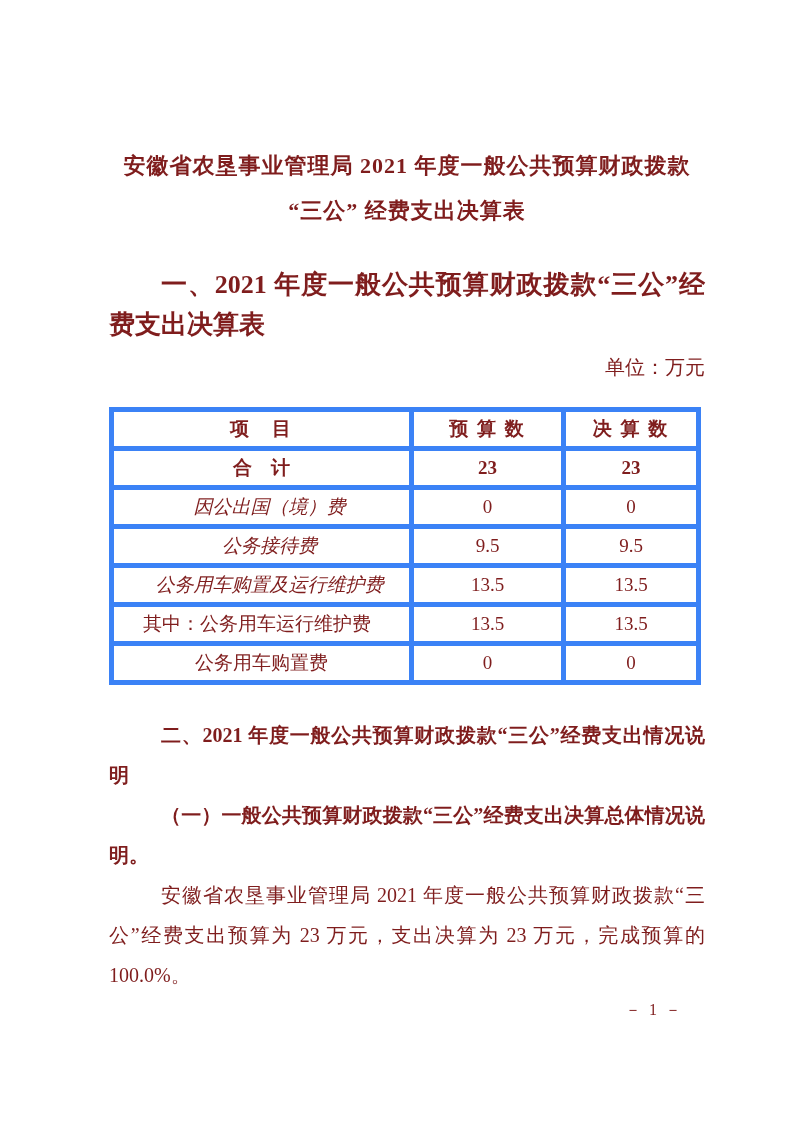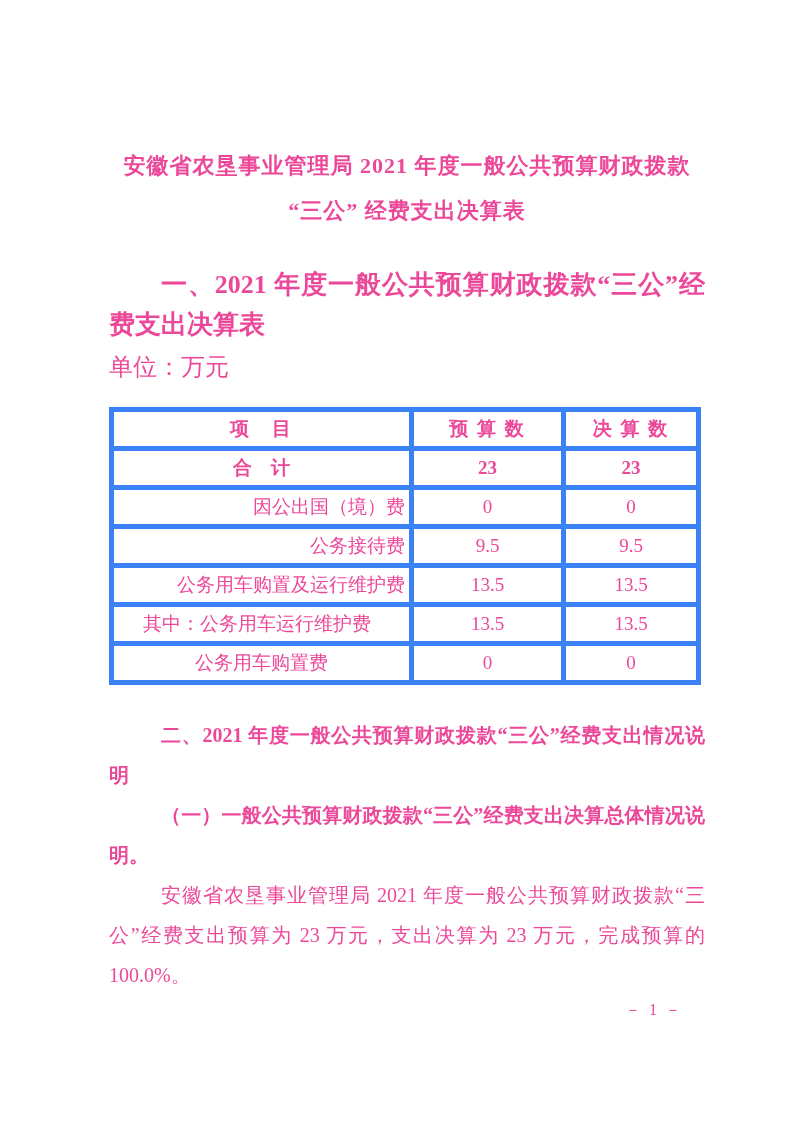--- a/index.html
+++ b/index.html
@@ -3,21 +3,21 @@
 <meta charset="utf-8">
 <style>
   * { margin: 0; padding: 0; box-sizing: border-box; }
   html, body { background: #ffffff; }
   .page {
     position: relative;
     width: 772px;
     height: 1123px;
     margin: 0 auto;
     background: #ffffff;
-    color: #ec4899;
+    color: #7f1d1d;
     font-family: "Liberation Serif", "DejaVu Serif", serif;
     overflow: hidden;
   }
   .content {
     position: absolute;
     left: 98px;
     top: 0;
     width: 596px;
   }
   .doc-title {
@@ -31,22 +31,23 @@
   .section-heading {
     margin-top: 32px;
     font-size: 26px;
     font-weight: bold;
     line-height: 40px;
     text-indent: 52px;
     text-align: justify;
   }
   .unit-line {
     margin-top: 4px;
-    font-size: 24px;
+    font-size: 20px;
     line-height: 36px;
+    text-align: right;
   }
   table.budget-table {
     margin-top: 22px;
     width: 587px;
     border-collapse: collapse;
     table-layout: fixed;
   }
   table.budget-table col.c1 { width: 300px; }
   table.budget-table col.c2 { width: 152px; }
   table.budget-table col.c3 { width: 135px; }
@@ -54,21 +55,21 @@
     border: 5px solid #3b82f6;
     height: 39px;
     font-size: 19px;
     font-weight: normal;
     text-align: center;
     vertical-align: middle;
     padding: 0 4px;
   }
   table.budget-table .hdr td { font-weight: bold; letter-spacing: 2px; }
   table.budget-table .bold-row td { font-weight: bold; }
-  table.budget-table td.lbl-left { text-align: right; padding-left: 20px; }
+  table.budget-table td.lbl-left { text-align: center; padding-left: 20px; font-style: italic; }
   table.budget-table td.lbl-indent { text-align: left; padding-left: 29px; }
   table.budget-table td.lbl-center { text-align: center; border-radius: 15px; }
   .section2-heading {
     margin-top: 30px;
     font-size: 20px;
     font-weight: bold;
     line-height: 40px;
     text-indent: 52px;
     text-align: justify;
   }

